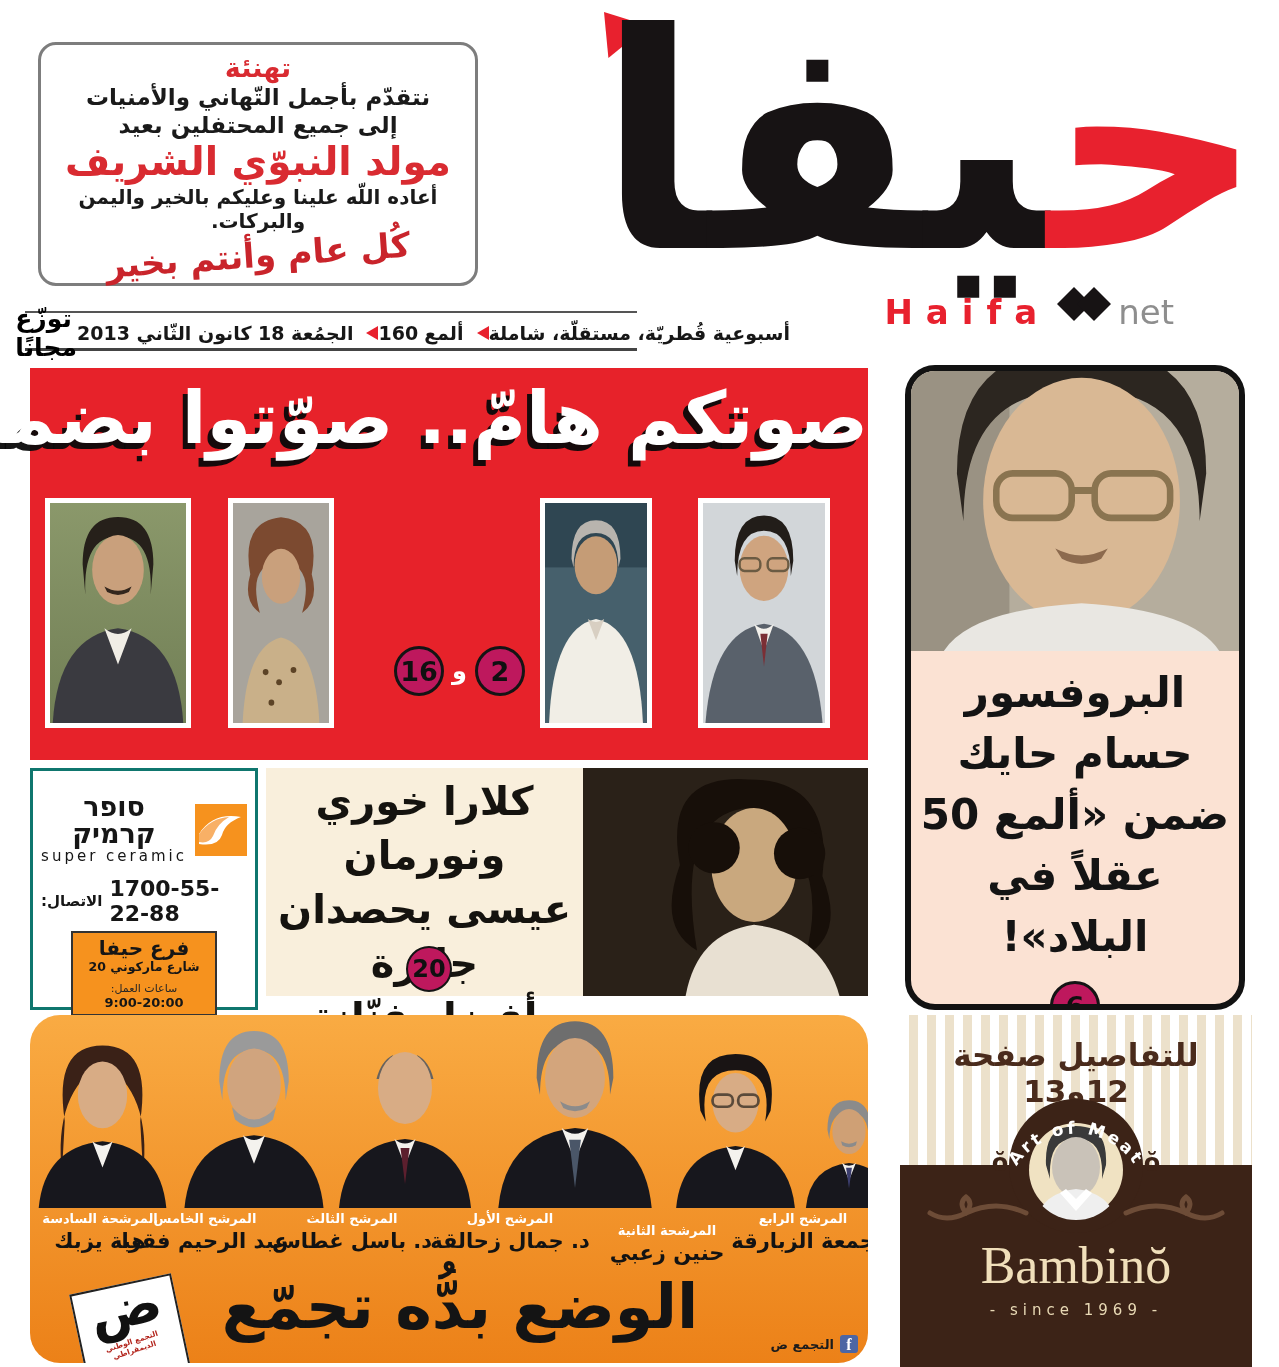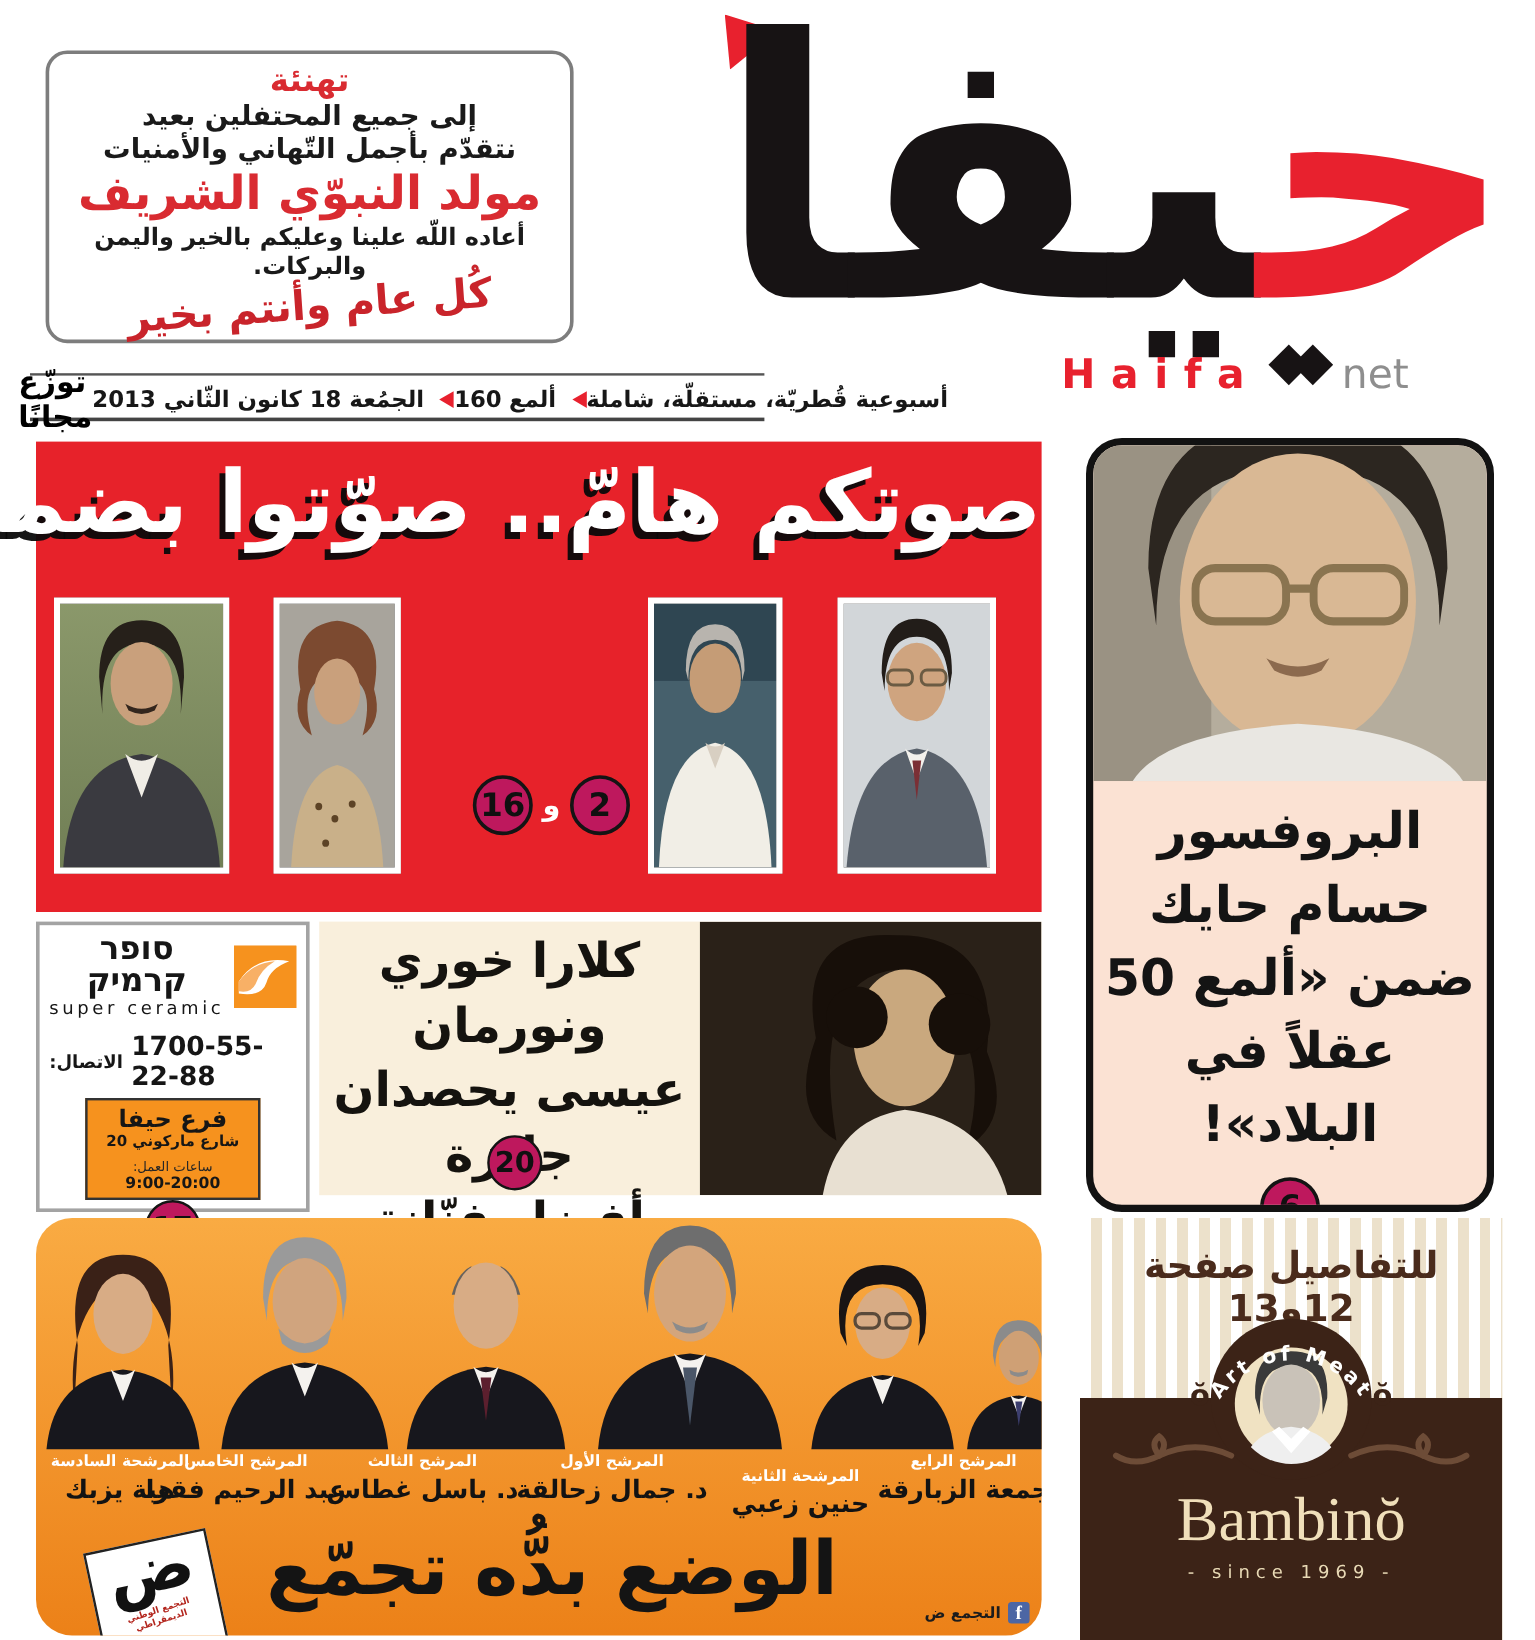--- a/index.html
+++ b/index.html
@@ -54,22 +54,22 @@
   
   .prof{left:905px;top:365px;width:340px;height:645px;border:6px solid #121212;border-radius:30px;
         overflow:hidden;background:#fbe2d3;box-sizing:border-box;}
   .prof-photo{width:100%;height:280px;overflow:hidden;}
   .prof-photo svg{display:block;width:100%;height:100%;}
   .prof-text{direction:rtl;text-align:center;color:#141414;font-weight:bold;font-size:42px;
              line-height:1.45;padding-top:12px;}
   .prof-circ{display:flex;justify-content:center;margin-top:14px;}
 
   
-  .ceramic{left:30px;top:768px;width:228px;height:242px;background:#fff;border:3px solid #a3a3a3;
-           box-sizing:border-box;padding:6px 8px;display:flex;flex-direction:column;align-items:center;}
+  .ceramic{left:30px;top:768px;width:228px;height:242px;background:#fff;border:3px solid #0f766e;
+           box-sizing:border-box;padding:22px 8px;display:flex;flex-direction:column;align-items:center;}
   .cer-logo-row{display:flex;flex-direction:row-reverse;align-items:center;gap:8px;width:100%;justify-content:center;}
   .cer-sq{width:52px;height:52px;background:#f6921e;position:relative;flex:0 0 auto;}
   .cer-sq svg{display:block;width:100%;height:100%;}
   .cer-names{text-align:center;}
   .cer-heb{font-size:27px;font-weight:bold;color:#161616;line-height:1;}
   .cer-lat{font-size:15px;letter-spacing:3px;color:#161616;line-height:1.3;}
   .cer-hr{width:100%;height:3px;background:#161616;margin:5px 0 4px;}
   .cer-contact{display:flex;flex-direction:row-reverse;align-items:center;gap:7px;direction:rtl;}
   .cer-contact .lbl{font-size:15px;font-weight:bold;color:#161616;}
   .cer-contact .ph{font-size:22px;font-weight:bold;color:#161616;direction:ltr;}
@@ -118,22 +118,22 @@
   .bambino{position:absolute;left:0;top:80px;width:352px;height:272px;}
   .bam-brand{font-family:"Liberation Serif",serif;}
 </style>
 </head>
 <body>
 
 <div class="page">
 
   <div class="abs greet">
     <div class="t1">تهنئة</div>
+    <div class="t2">نتقدّم بأجمل التّهاني والأمنيات</div>
     <div class="t2">إلى جميع المحتفلين بعيد</div>
-    <div class="t2">نتقدّم بأجمل التّهاني والأمنيات</div>
     <div class="t3">مولد النبوّي الشريف</div>
     <div class="t4">أعاده اللّه علينا وعليكم بالخير واليمن والبركات.</div>
     <div class="t5">كُل عام وأنتم بخير</div>
   </div>
 
   <div class="abs logo">
     <div class="logo-tri"></div>
     <div class="logo-big"><span class="logo-ha">ح</span><span>يفا</span></div>
     <div class="logo-latin">
       <span class="hf">Haifa</span>

